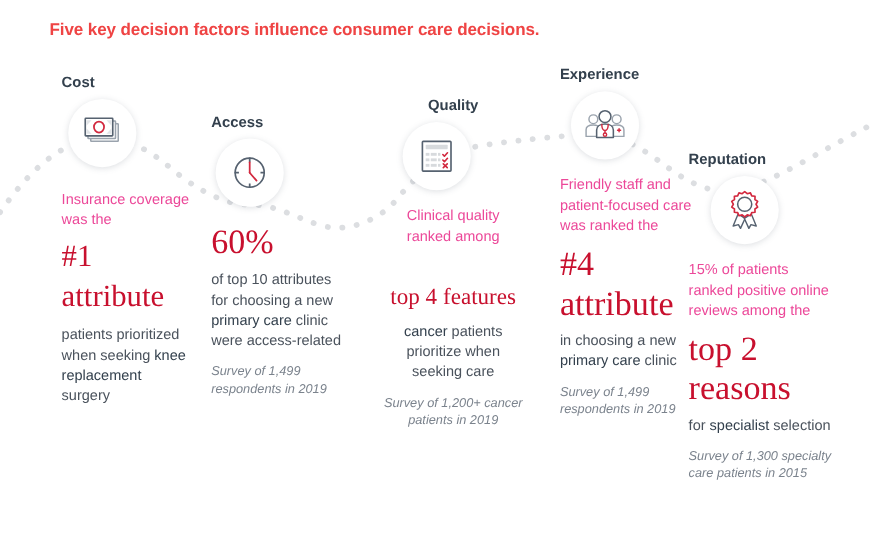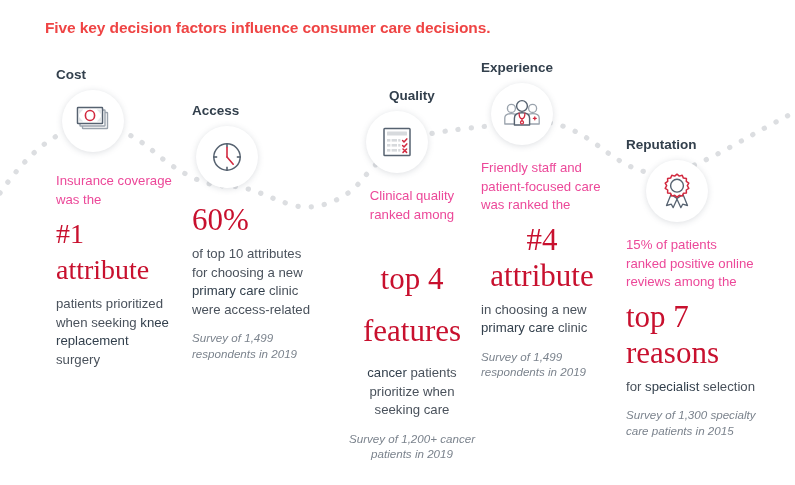--- a/index.html
+++ b/index.html
@@ -94,39 +94,39 @@
     line-height: 15.6px;
     font-style: italic;
     color: #7b838d;
     margin-top: 11px;
   }
 
   
   #col-cost       { left: 56px;  top: 48px; margin-top: 19px;  }
   #col-access     { left: 192px; top: 103px; }
   #col-quality    { left: 348px; top: 88px; text-align: center;  }
-  #col-experience { left: 481px; top: 60px;  }
+  #col-experience { left: 509px; top: 60px;  }
   #col-reputation { left: 626px; top: 105px; margin-top: 32px; }
 
   #col-cost .icon-wrap       { margin-left: 6px; }
   #col-access .icon-wrap     { margin-left: 4px; }
   #col-quality .icon-wrap    { margin-left: 18px; }
   #col-experience .icon-wrap { margin-left: 10px; }
   #col-reputation .icon-wrap { margin-left: 20px; }
 
   #col-cost .body-block       { margin-left: 0px; width: 118px; }
   #col-access .body-block     { margin-left: 0px; width: 126px; }
   #col-quality .body-block    { margin-left: 0px; width: 128px; }
   #col-experience .body-block { margin-left: 0px; width: 122px; }
   #col-reputation .body-block { margin-left: 0px; width: 130px; }
 
   #col-cost .big       { font-size: 28px; line-height: 36px; }
   #col-access .big     { font-size: 31px; line-height: 36px; }
-  #col-quality .big    { font-size: 31px; line-height: 52px; margin-top: 29px; }
-  #col-experience .big { font-size: 31px; line-height: 36px; text-align: center; }
+  #col-quality .big    { font-size: 21px; line-height: 32px; margin-top: 29px; }
+  #col-experience .big { font-size: 31px; line-height: 36px; }
   #col-reputation .big { font-size: 31px; line-height: 36px; }
 
   #col-cost .body-block  { margin-top: 20px; }
   #col-access .body-block { margin-top: 14px; }
 </style>
 </head>
 <body>
 
 <div id="infographic">
 
@@ -247,19 +247,19 @@
         <path d="M23,21.5 L27.5,32.5 L22.7,31.2 L20.8,34.6 L16.7,25.6 Z" fill="#ffffff" stroke="#566270" stroke-width="1.3" stroke-linejoin="round"></path>
         <path d="M17,1.2 L19.3,3.1 L22.2,2.3 L23.4,5.1 L26.4,5.4 L26.3,8.4 L28.8,10.1 L27.3,12.7
                  L28.8,15.3 L26.3,17 L26.4,20 L23.4,20.3 L22.2,23.1 L19.3,22.3 L17,24.2
                  L14.7,22.3 L11.8,23.1 L10.6,20.3 L7.6,20 L7.7,17 L5.2,15.3 L6.7,12.7
                  L5.2,10.1 L7.7,8.4 L7.6,5.4 L10.6,5.1 L11.8,2.3 L14.7,3.1 Z" fill="#ffffff" stroke="#d2293f" stroke-width="1.5" stroke-linejoin="round"></path>
         <circle cx="17" cy="12.7" r="6.4" fill="#ffffff" stroke="#566270" stroke-width="1.4"></circle>
       </svg>
     </div>
     <div class="body-block">
       <div class="lead">15% of patients ranked positive online reviews among the</div>
-      <div class="big">top 7 reasons</div>
+      <div class="big">top 2 reasons</div>
       <div class="trail"><span>for </span><b>specialist</b><span> selection</span></div>
       <div class="source">Survey of 1,300 specialty care patients in 2015</div>
     </div>
   </div>
 
 </div>
 
 </body></html>

